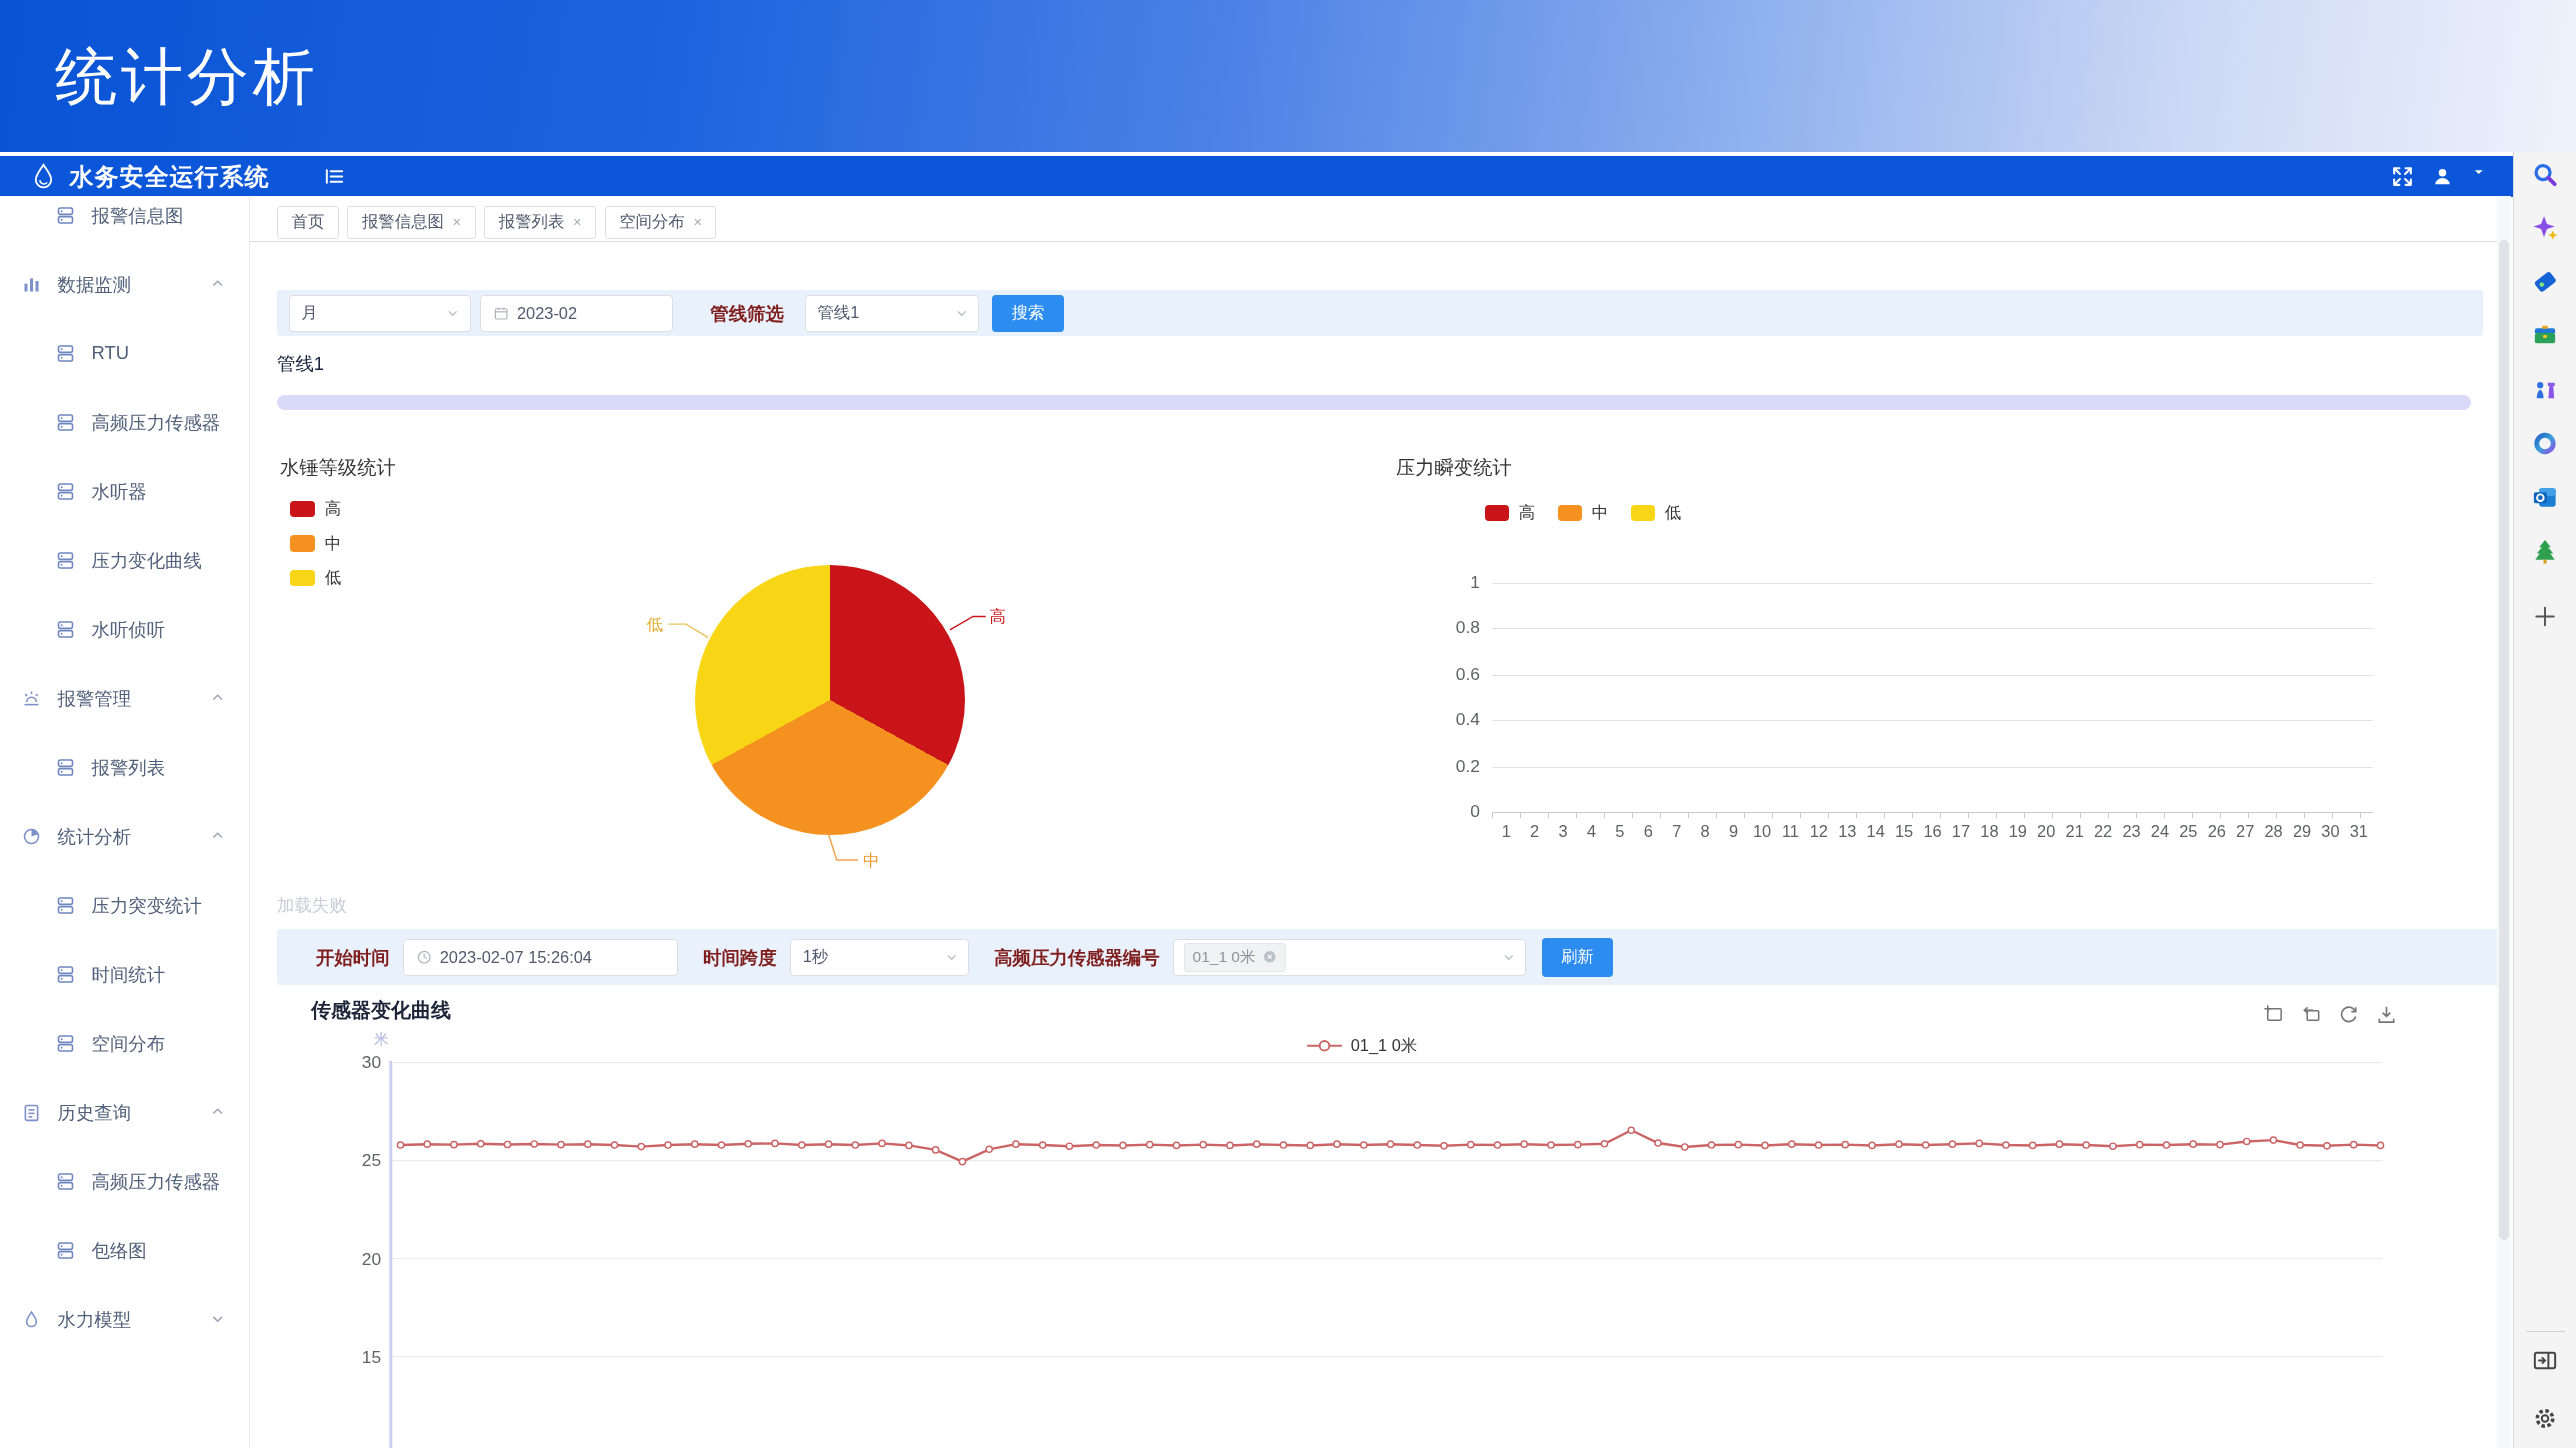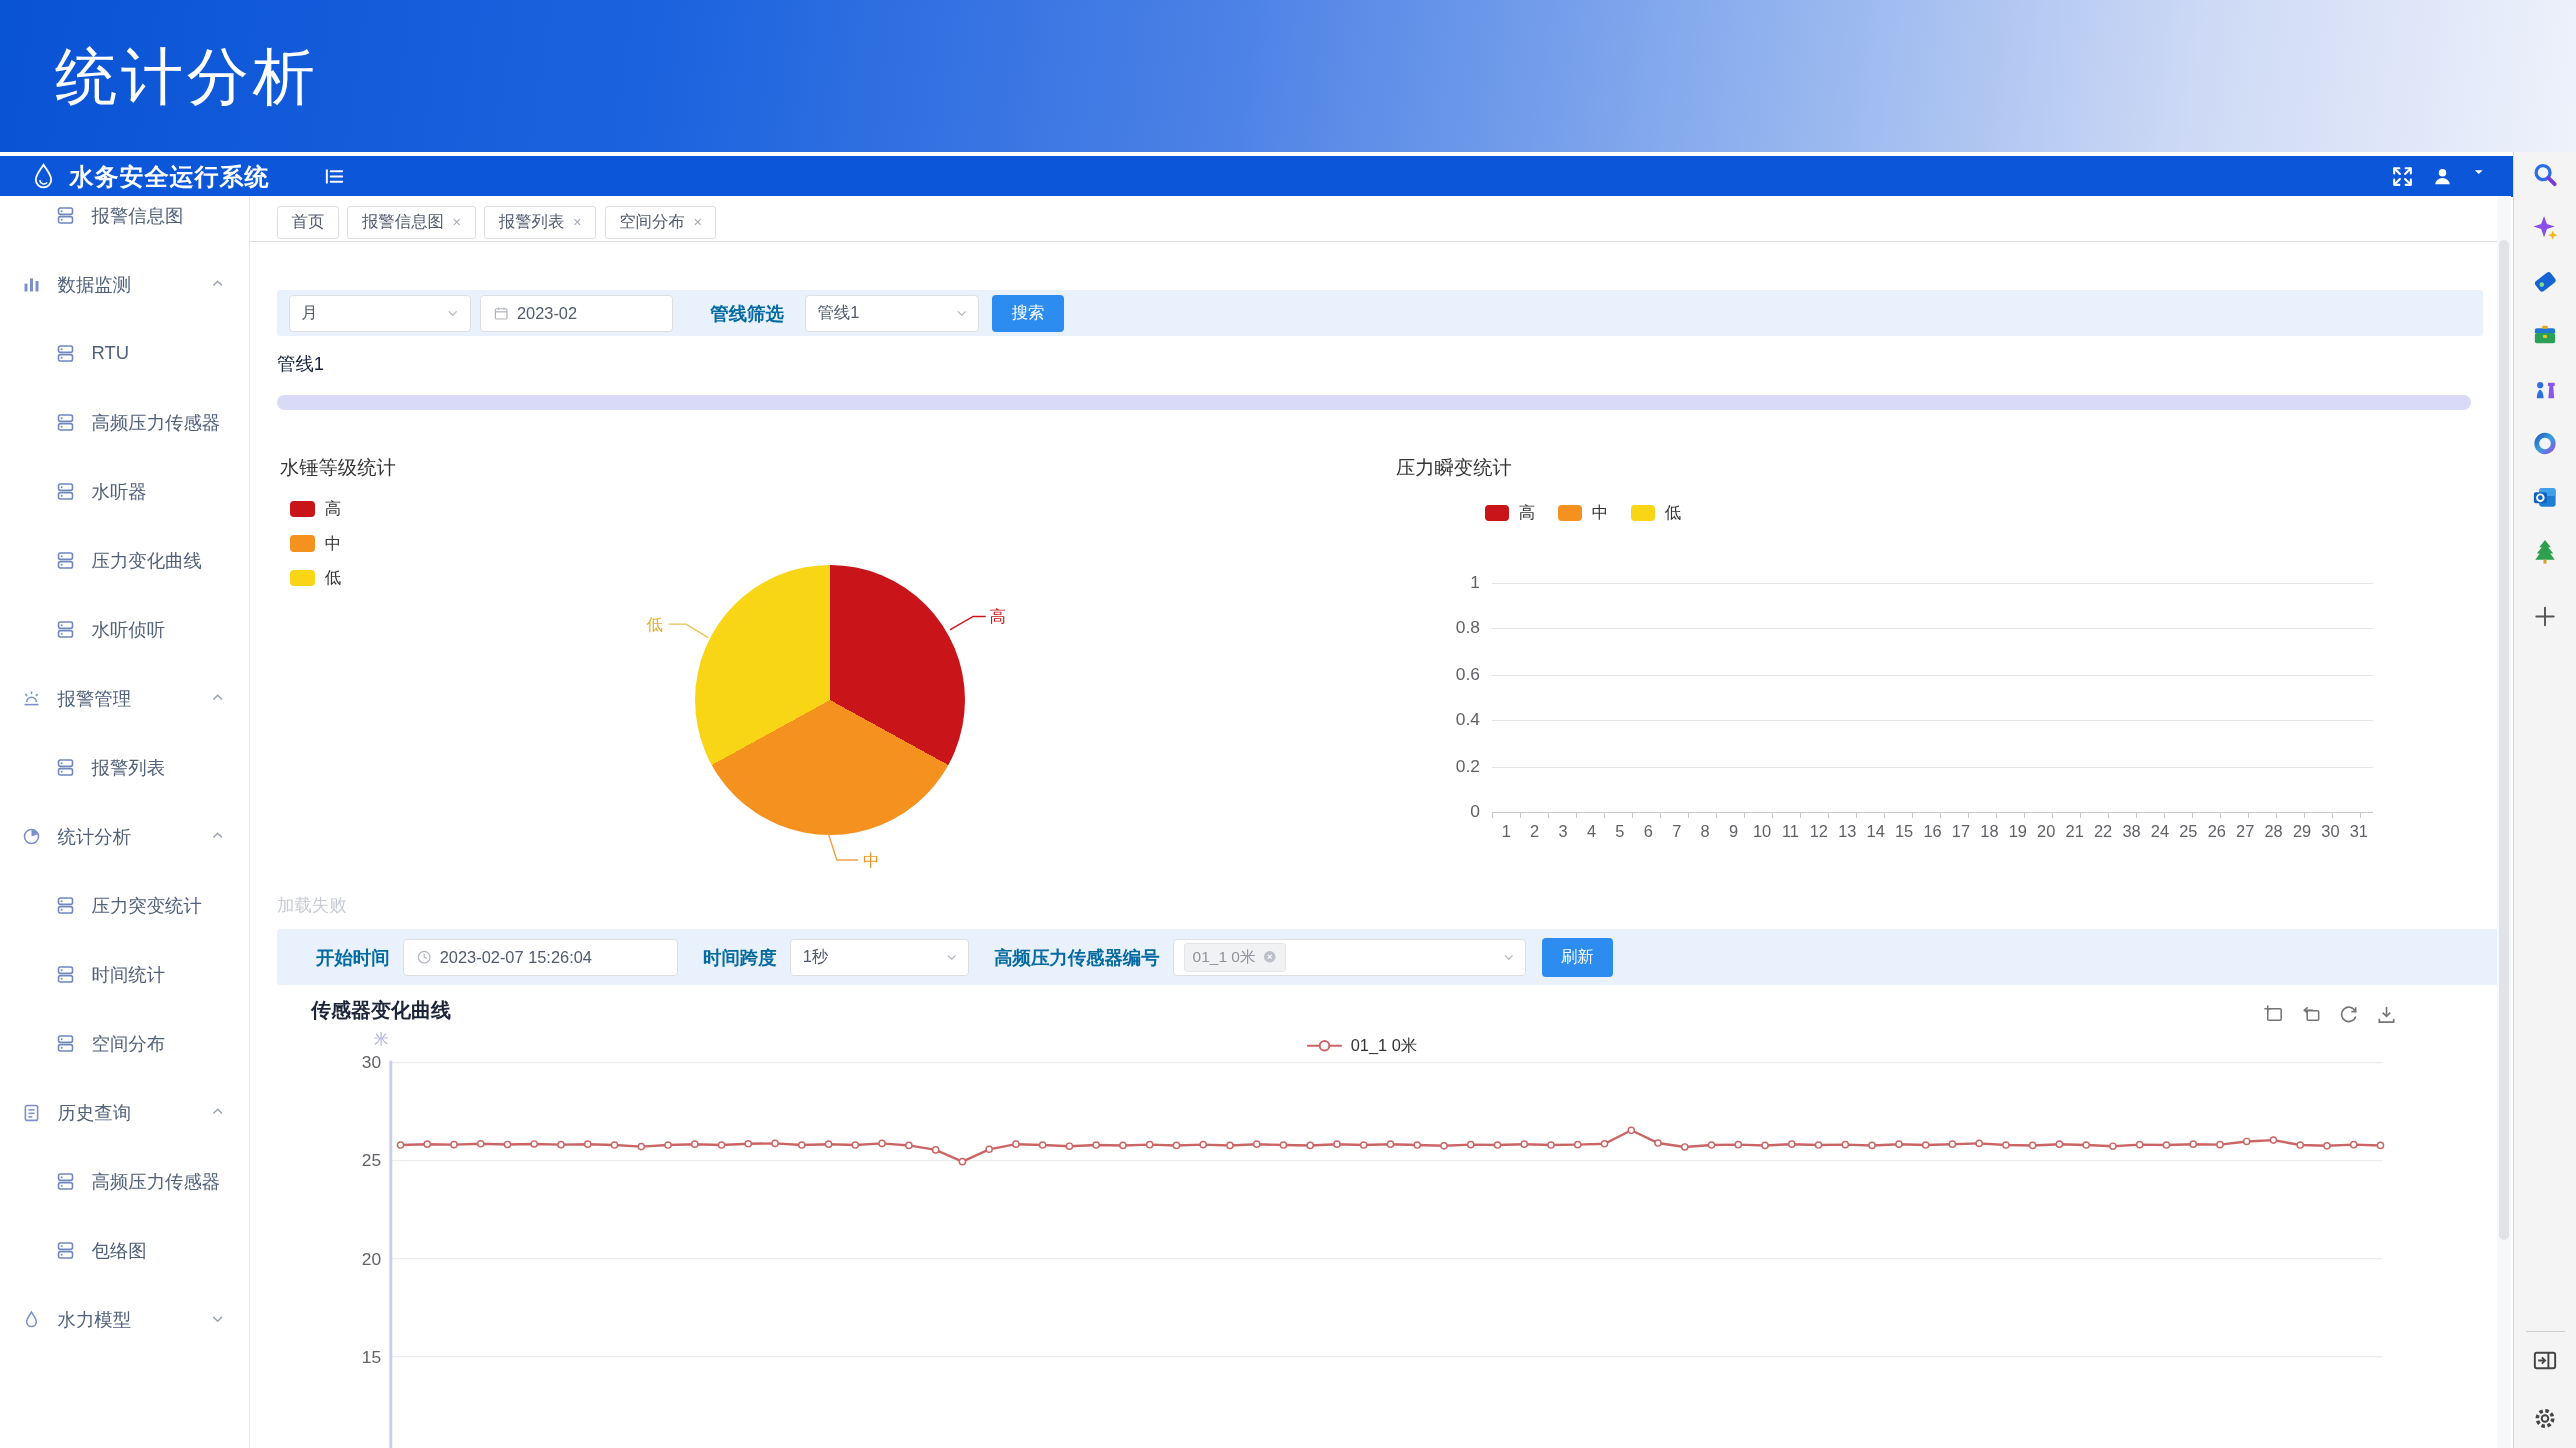--- a/index.html
+++ b/index.html
@@ -34,21 +34,21 @@
   .tabline{position:absolute;left:0;top:45px;width:2247px;border-bottom:1px solid #dcdee2;}
   
   .fbar{position:absolute;left:27px;width:2194px;background:#e9f1fc;border-radius:2.9px;display:flex;align-items:center;}
   .fbar1{top:94px;height:46px;padding-left:11.6px;}
   .fbar2{top:733px;height:56px;padding-left:39px;}
   .sel,.inp{background:#fff;border:1px solid #dcdee2;border-radius:3.9px;height:37px;display:flex;align-items:center;color:#515a6e;font-size:16.4px;position:relative;box-sizing:border-box;}
   .sel{padding:0 33px 0 11.6px;}
   .inp{padding:0 11.6px;}
   .chev{position:absolute;right:8.7px;top:50%;transform:translateY(-50%);width:15.5px;height:15.5px;}
   .fico{width:16.4px;height:16.4px;margin-right:7.7px;flex:0 0 auto;}
-  .flabel{font-size:18.4px;font-weight:700;color:#0369a1;white-space:nowrap;}
+  .flabel{font-size:18.4px;font-weight:700;color:#7f1d1d;white-space:nowrap;}
   .btn-primary{background:#2d8cf0;color:#fff;border:none;border-radius:3.9px;height:37px;padding:0 19.3px;font-size:16.4px;cursor:pointer;}
   .mtag{display:flex;align-items:center;background:#f1f2f4;border:1px solid #e3e5e8;border-radius:2.9px;height:27px;padding:0 7.7px;font-size:15.5px;color:#909399;margin-left:5.8px;}
   .mtag .tagx{width:15.5px;height:15.5px;margin-left:6.8px;cursor:pointer;}
   
   .pipe-name{position:absolute;left:27px;top:155px;font-size:18.4px;color:#17233d;}
   .pipe-bar{position:absolute;left:27px;top:199px;width:2194px;height:14.5px;border-radius:7.7px;background:#d8daf8;}
   
   .ctitle{position:absolute;font-size:19.3px;color:#333;}
   .legend-col{position:absolute;display:flex;flex-direction:column;gap:12.6px;}
   .legend-row{position:absolute;display:flex;gap:23px;}
@@ -511,21 +511,21 @@
           <span>13</span>
           <span>14</span>
           <span>15</span>
           <span>16</span>
           <span>17</span>
           <span>18</span>
           <span>19</span>
           <span>20</span>
           <span>21</span>
           <span>22</span>
-          <span>38</span>
+          <span>23</span>
           <span>24</span>
           <span>25</span>
           <span>26</span>
           <span>27</span>
           <span>28</span>
           <span>29</span>
           <span>30</span>
           <span>31</span>
         </div>
     </div>

